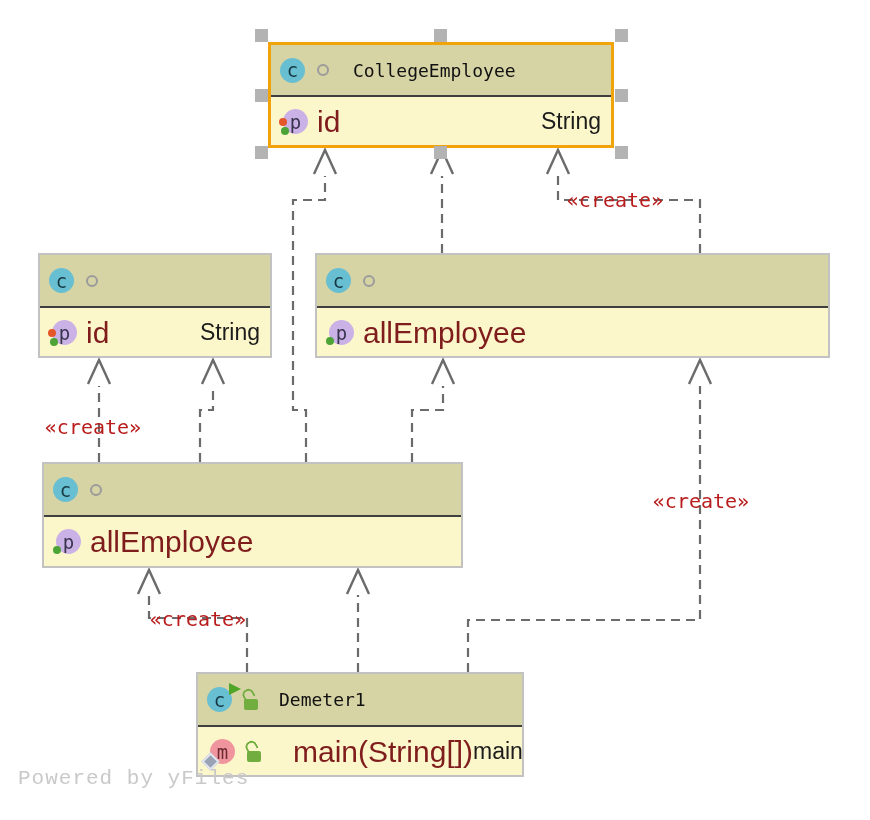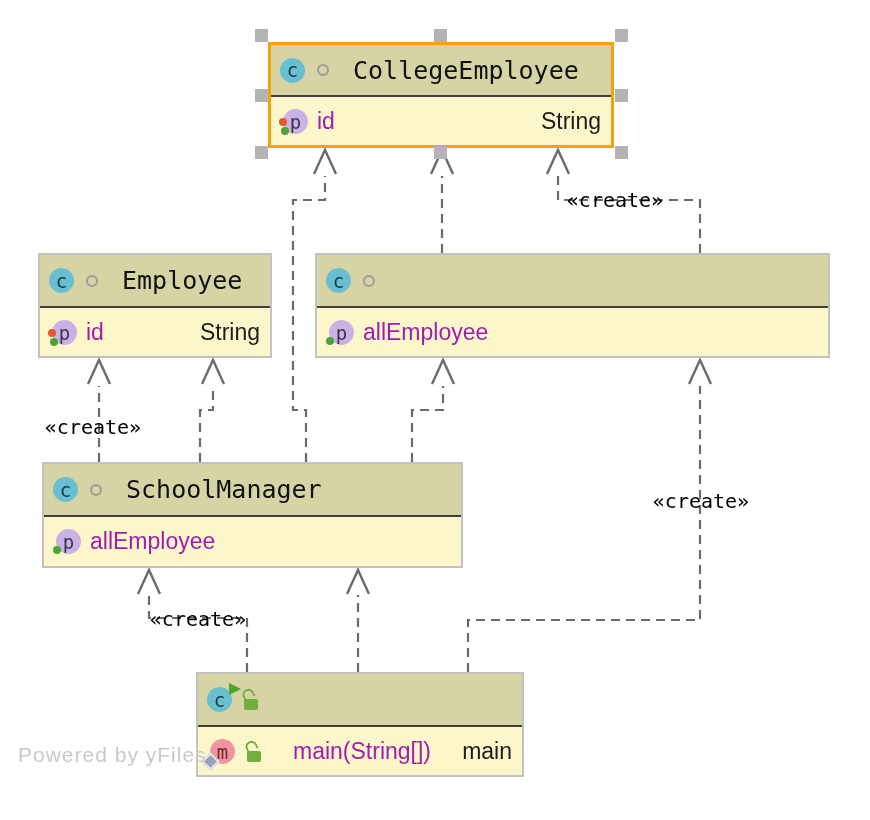--- a/index.html
+++ b/index.html
@@ -12,21 +12,21 @@
   }
   
   #edge-layer{position:absolute;left:0;top:0;width:870px;height:820px;}
   .edge{fill:none;stroke:#6b6b6b;stroke-width:2.2;stroke-dasharray:9 6;}
   .head{fill:none;stroke:#6b6b6b;stroke-width:2.4;}
   
   .edge-label{
     position:absolute;width:120px;height:26px;
     text-align:center;
     font-family:"DejaVu Sans Mono", monospace;
-    font-size:20px;line-height:26px;color:#000000;
+    font-size:20px;line-height:26px;color:#b91c1c;
   }
   
   .class-node{
     position:absolute;
     border:2px solid #c2c2c2;
     background:#fcf7cb;
     box-sizing:border-box;
   }
   .class-node.selected{border:3px solid #f0a30a;}
   .hdr{
@@ -37,23 +37,23 @@
     padding-left:9px;box-sizing:border-box;
   }
   .selected .hdr{height:52px;}
   .row{
     height:49px;
     display:flex;align-items:center;
     padding-left:12px;padding-right:10px;box-sizing:border-box;
   }
   .title{
     font-family:"DejaVu Sans Mono", monospace;
-    font-size:25px;color:#111111;margin-left:24px;white-space:nowrap;
-  }
-  .mname{font-size:23px;color:#a21caf;margin-left:9px;white-space:nowrap;}
+    font-size:18px;color:#111111;margin-left:24px;white-space:nowrap;
+  }
+  .mname{font-size:30px;color:#7f1d1d;margin-left:9px;white-space:nowrap;}
   .mtype{font-size:23px;color:#1c1c1c;margin-left:auto;white-space:nowrap;}
   
   .icon-c{
     position:relative;width:25px;height:25px;border-radius:50%;
     background:#68bfd1;display:flex;align-items:center;justify-content:center;
     font-family:"DejaVu Sans Mono", monospace;font-size:19px;color:#173743;
     flex:none;
   }
   .icon-o{
     width:8px;height:8px;border-radius:50%;
@@ -104,22 +104,22 @@
   .h-tl{left:-16px;top:-16px;}
   .h-tc{left:calc(50% - 7px);top:-16px;}
   .h-tr{right:-17px;top:-16px;}
   .h-ml{left:-16px;top:calc(50% - 6px);}
   .h-mr{right:-17px;top:calc(50% - 6px);}
   .h-bl{left:-16px;bottom:-14px;}
   .h-bc{left:calc(50% - 7px);bottom:-14px;}
   .h-br{right:-17px;bottom:-14px;}
   
   #footer-credit{
-    position:absolute;left:18px;top:743px;
-    font-size:21px;color:#c9c9c9;letter-spacing:1px;
+    position:absolute;left:18px;top:767px;
+    font-size:21px;color:#c9c9c9;letter-spacing:1px;font-family:Liberation Mono, monospace;
   }
 </style>
 </head>
 <body>
 
 <div id="canvas">
 
   <svg id="edge-layer" width="870" height="820" viewBox="0 0 870 820">
 
     <path class="edge" d="M99 462 L99 386"></path>
@@ -181,21 +181,20 @@
       <span class="mtype">String</span>
     </div>
   </div>
 
   <div class="class-node" style="left:38px;top:253px;width:234px;height:105px;">
     <div class="hdr">
       <span class="icon-c">
           <span>c</span>
         </span>
       <span class="icon-o"></span>
-      <span class="title">Employee</span>
     </div>
     <div class="row">
       <span class="icon-p">
         <i class="dot dot-orange"></i>
         <i class="dot dot-green"></i>
         <span>p</span>
       </span>
       <span class="mname">id</span>
       <span class="mtype">String</span>
     </div>
@@ -216,41 +215,41 @@
       <span class="mname">allEmployee</span>
     </div>
   </div>
 
   <div class="class-node" style="left:42px;top:462px;width:421px;height:106px;">
     <div class="hdr">
       <span class="icon-c">
           <span>c</span>
         </span>
       <span class="icon-o"></span>
-      <span class="title">SchoolManager</span>
     </div>
     <div class="row">
       <span class="icon-p">
         <i class="dot dot-green-solo"></i>
         <span>p</span>
       </span>
       <span class="mname">allEmployee</span>
     </div>
   </div>
 
   <div class="class-node" style="left:196px;top:672px;width:328px;height:105px;">
     <div class="hdr">
       <span class="icon-c">
         <span>c</span>
         <span class="run-tri"></span>
       </span>
       <span class="lock">
         <span class="lock-shackle"></span>
         <span class="lock-body"></span>
       </span>
+      <span class="title" style="margin-left:21px;">Demeter1</span>
     </div>
     <div class="row">
       <span class="icon-m">
         <i class="diamond"></i>
         <span>m</span>
       </span>
       <span class="lock">
         <span class="lock-shackle"></span>
         <span class="lock-body"></span>
       </span>

